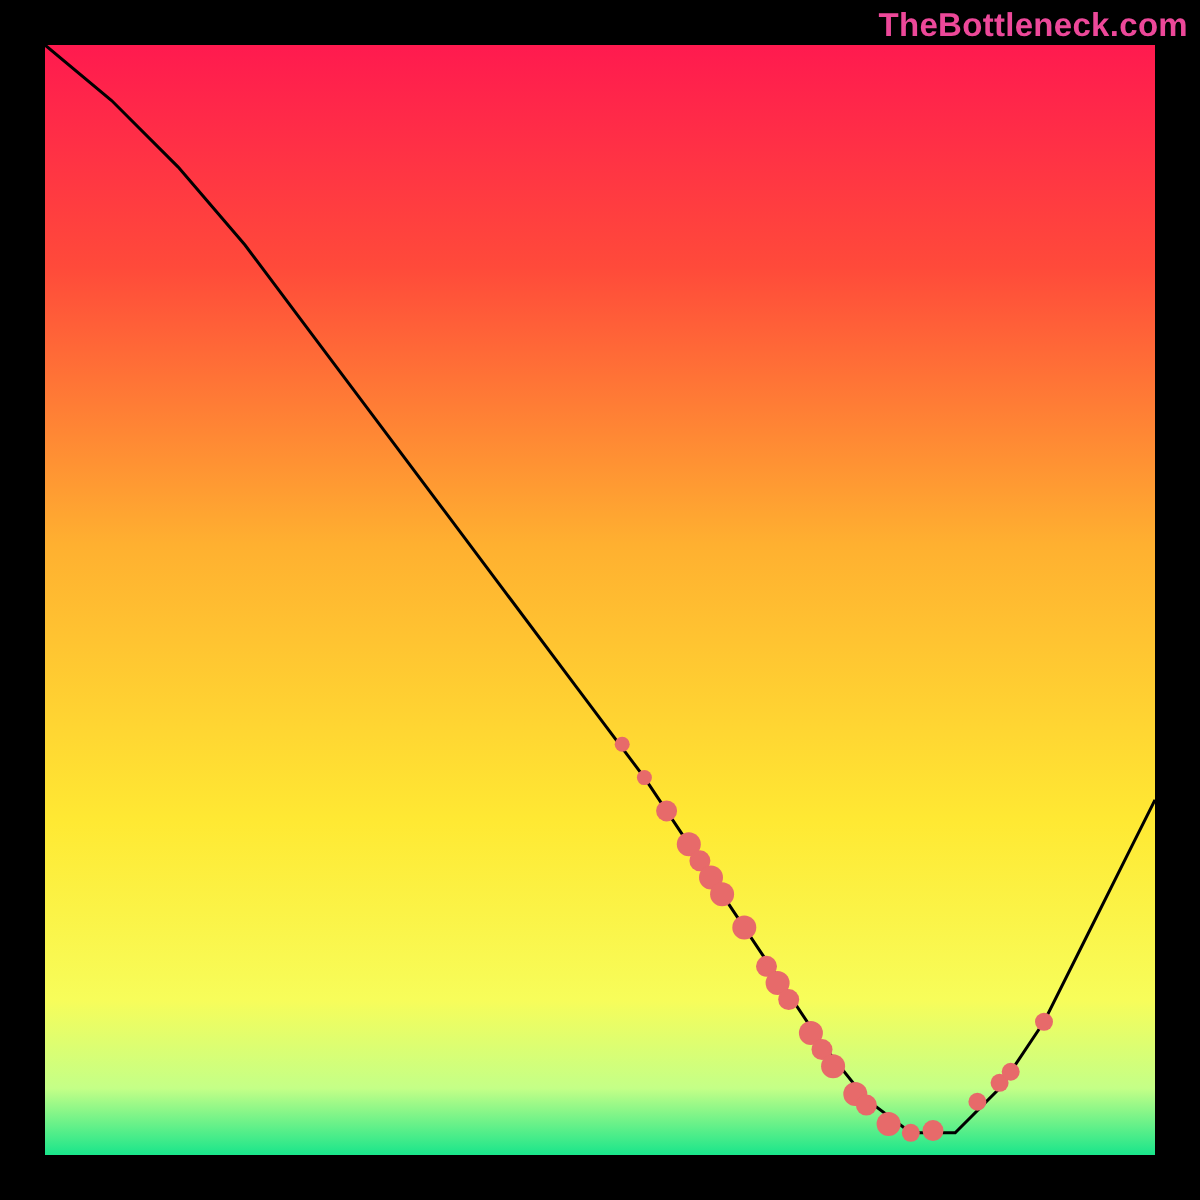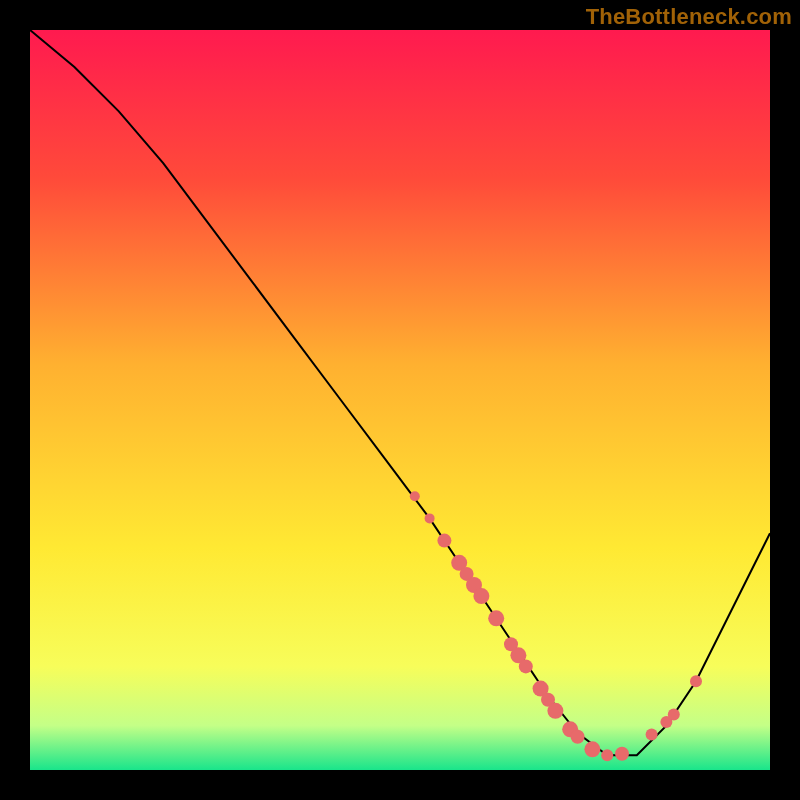--- a/index.html
+++ b/index.html
@@ -18,21 +18,21 @@
     height: 800px;
     background: #000000;
   }
   .watermark {
     position: absolute;
     top: 4px;
     right: 8px;
     font-family: Arial, Helvetica, sans-serif;
     font-size: 22px;
     font-weight: 600;
-    color: #a16207;
+    color: #ec4899;
     letter-spacing: 0.2px;
   }
   svg {
     position: absolute;
     left: 0;
     top: 0;
   }
 </style>
 </head>
 <body>

